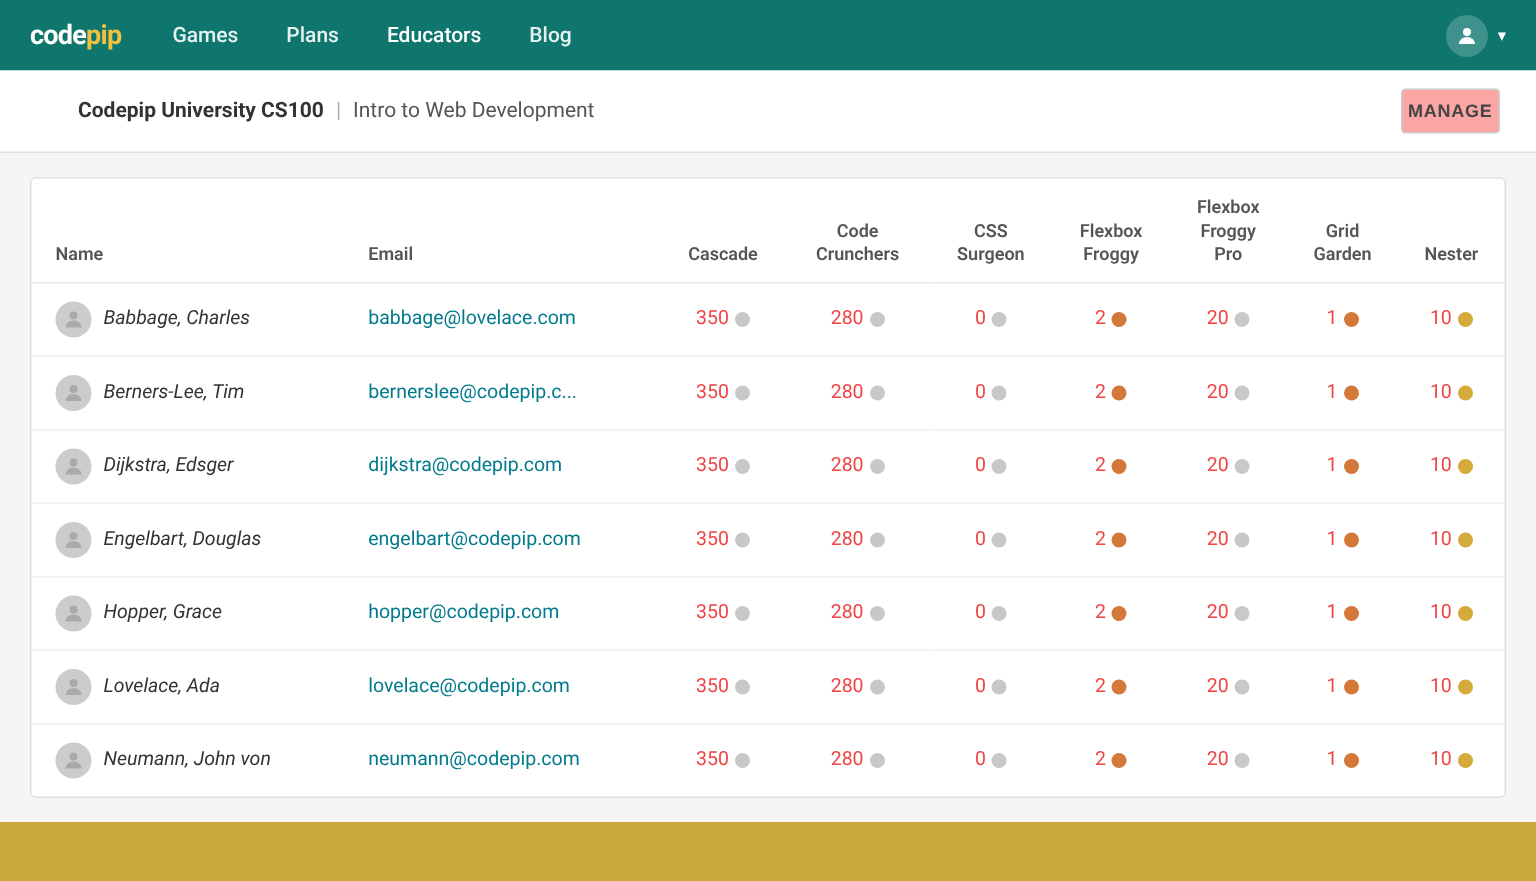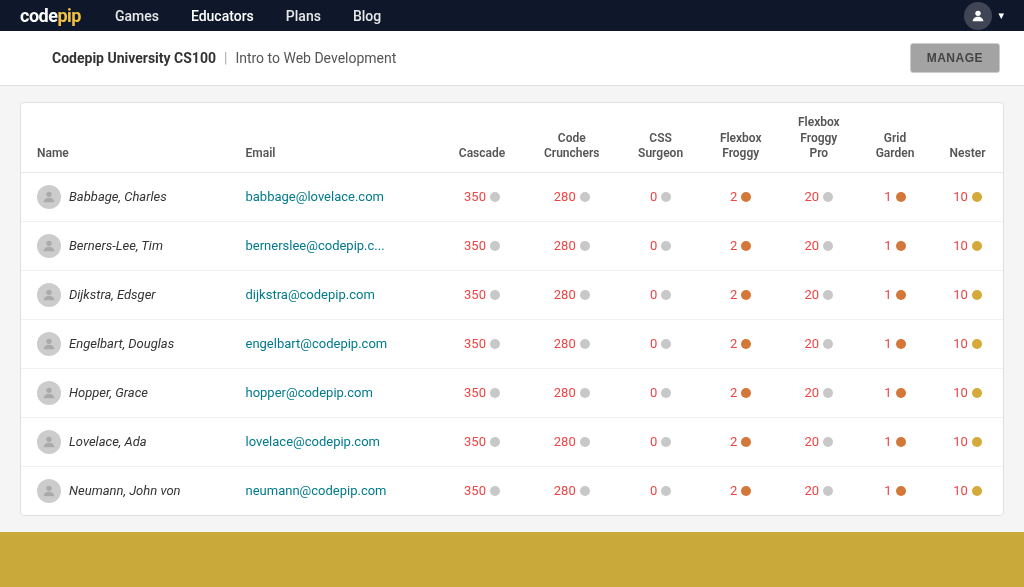--- a/index.html
+++ b/index.html
@@ -1,21 +1,21 @@
 <!DOCTYPE html>
 <html><head>
   <meta charset="utf-8">
   <style>
     * { margin: 0; padding: 0; box-sizing: border-box; }
     body { font-family: -apple-system, BlinkMacSystemFont, 'Segoe UI', Roboto, sans-serif; background: #f5f5f5; min-height: 587px; }
 
     
     nav {
-      background: #0f172a;
-      height: 31px;
+      background: #0f766e;
+      height: 47px;
       display: flex;
       align-items: center;
       padding: 0 20px;
       gap: 0;
     }
     .nav-logo {
       display: flex;
       align-items: center;
       margin-right: 20px;
     }
@@ -89,27 +89,27 @@
     }
     .breadcrumb-sep {
       color: #aaa;
       font-size: 14px;
     }
     .breadcrumb-sub {
       font-size: 14px;
       color: #555;
     }
     .manage-btn {
-      background: #a3a3a3;
+      background: #fca5a5;
       border: 1px solid #ccc;
       color: #444;
       font-size: 12px;
       font-weight: 600;
       letter-spacing: 0.5px;
-      padding: 7px 16px;
+      padding: 7px 4px;
       cursor: pointer;
       border-radius: 3px;
     }
 
     
     .main {
       padding: 16px 20px 0 20px;
     }
 
     
@@ -209,22 +209,22 @@
 <body>
 
 <nav>
   <div class="nav-logo">
     <span class="nav-logo-text">
       <span class="code">code</span><span class="pip">pip</span>
     </span>
   </div>
   <div class="nav-links">
     <a class="nav-link">Games</a>
+    <a class="nav-link">Plans</a>
     <a class="nav-link active">Educators</a>
-    <a class="nav-link">Plans</a>
     <a class="nav-link">Blog</a>
   </div>
   <div class="nav-user">
     <div class="nav-user-icon">
       <svg viewBox="0 0 24 24" width="16" height="16" fill="white">
         <circle cx="12" cy="8" r="4"></circle>
         <path d="M4 20c0-4 3.6-7 8-7s8 3 8 7"></path>
       </svg>
     </div>
     <span class="nav-caret">▾</span>

